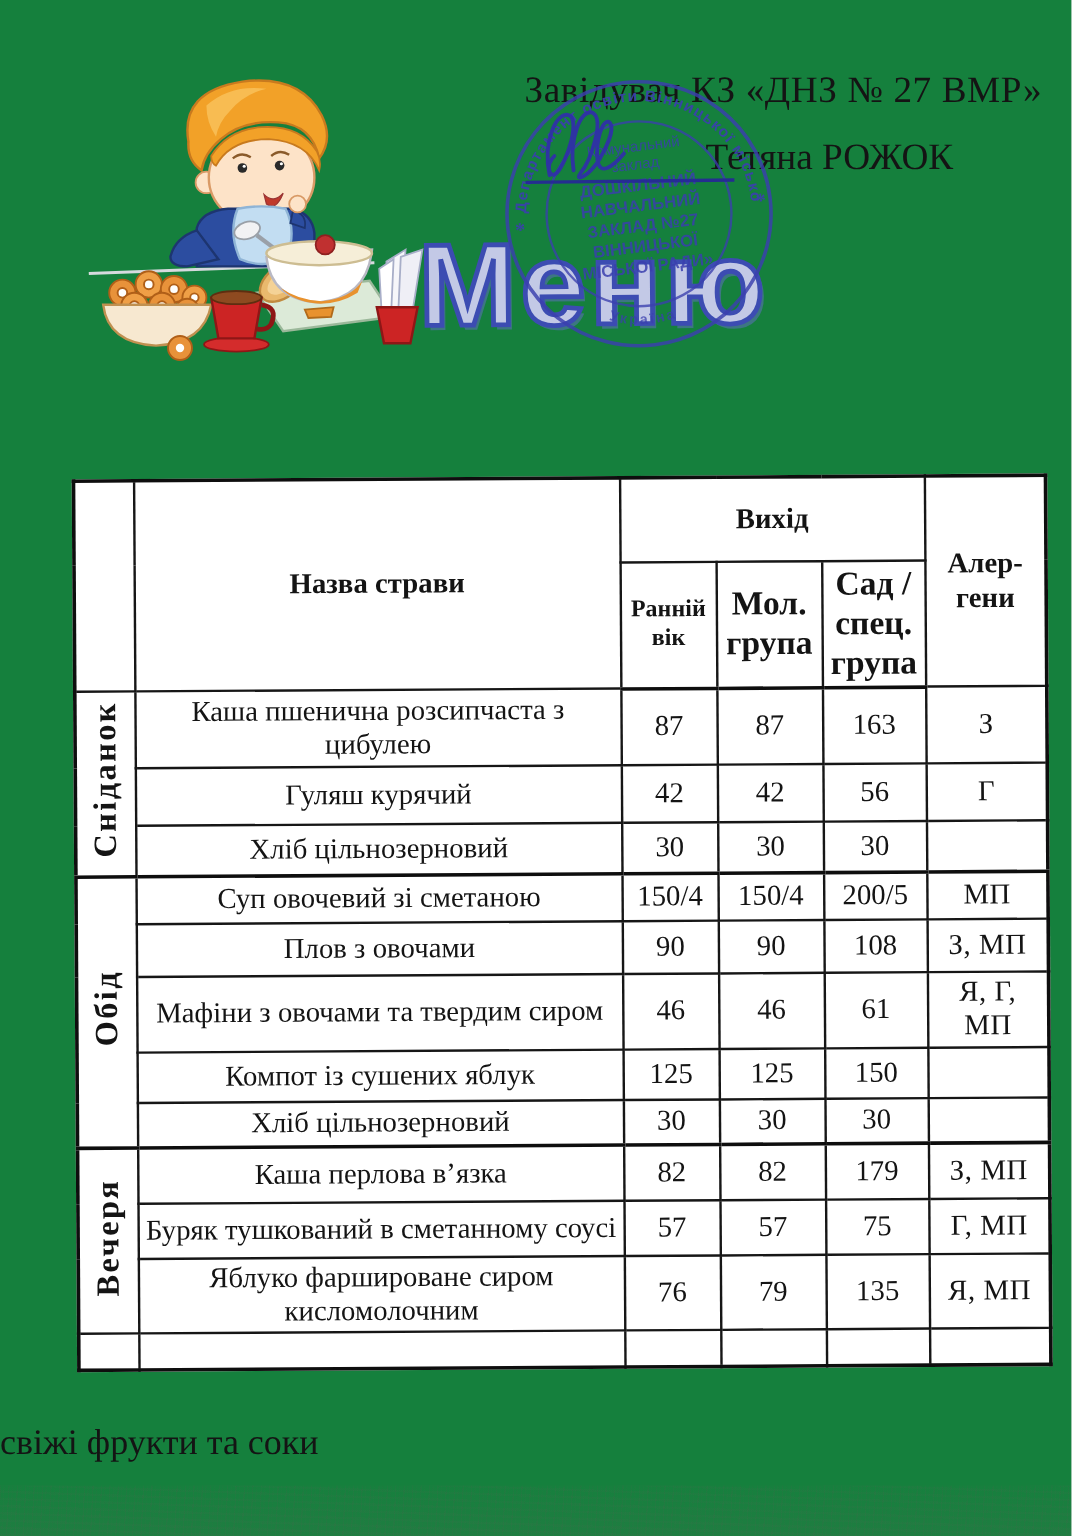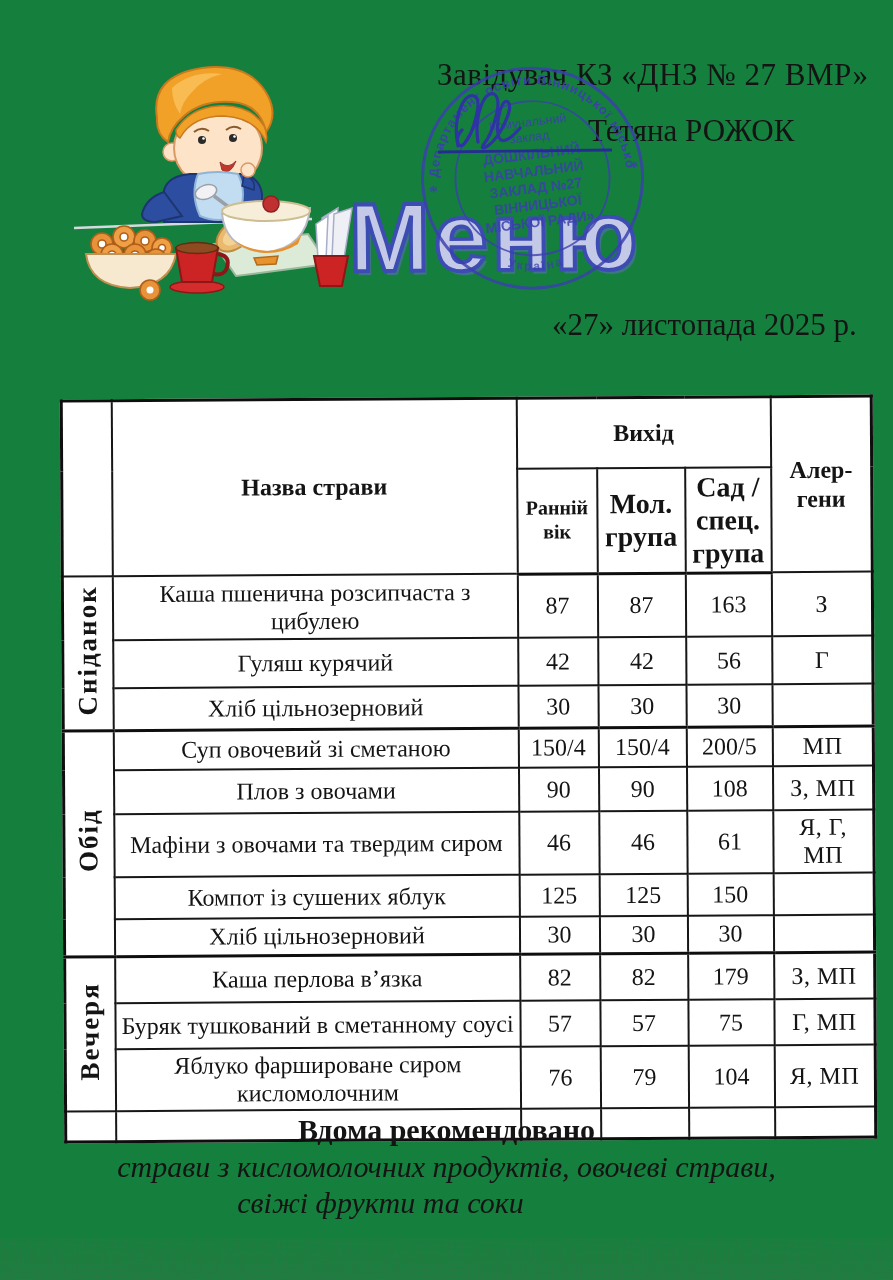--- a/index.html
+++ b/index.html
@@ -41,21 +41,21 @@
   td.num{font-size:26px;}
   td.alg{font-size:20px;letter-spacing:.5px;}
   td.sec{padding:0;}
   .vtext{writing-mode:vertical-rl;transform:rotate(180deg);font-weight:bold;font-size:27px;letter-spacing:2px;white-space:nowrap;display:inline-block;}
   tr.tksep td{border-top:3px solid #0e0e0e;}
   tr.hdrsep td{border-bottom:3px solid #0e0e0e;}
 
   
   .footer-title{position:absolute;left:0;top:1113px;width:893px;text-align:center;font-weight:bold;font-size:30px;}
   .footer-line1{position:absolute;left:0;top:1150px;width:893px;text-align:center;font-style:italic;font-size:30px;}
-  .footer-line2{position:absolute;left:0;top:1186px;width:761px;text-align:center;font-style:italic;font-size:30px;}
+  .footer-line2{position:absolute;left:0;top:1186px;width:761px;text-align:left;font-size:30px;}
 
   
   .scan-noise{
     position:absolute;left:0;top:1238px;width:893px;height:42px;
     background:
       linear-gradient(180deg, rgba(120,115,108,.02), rgba(105,100,94,.12)),
       repeating-linear-gradient(93deg, rgba(90,85,78,.10) 0 1px, transparent 1px 3px, rgba(90,85,78,.05) 3px 4px, transparent 4px 7px),
       repeating-linear-gradient(2deg, rgba(100,95,88,.06) 0 2px, transparent 2px 6px);
   }
 </style>
@@ -176,21 +176,20 @@
         <text x="132" y="179" font-size="14" font-weight="bold">МІСЬКОЇ РАДИ»</text>
       </g>
     </svg>
   </div>
 
   <svg class="signature" width="200" height="100" viewBox="0 0 200 100" xmlns="http://www.w3.org/2000/svg">
     <path d="M30,68 C24,40 36,14 46,18 C56,22 44,58 36,66 C30,72 26,60 34,52 M50,64 C46,38 56,12 66,16 C76,22 64,56 56,66 C50,74 62,70 72,54 C80,40 84,28 80,24 C74,20 68,40 70,56 C72,68 82,62 92,50" fill="none" stroke="#2f2fa8" stroke-width="3.2" stroke-linecap="round" opacity=".95"></path>
     <path d="M10,74 L184,72" stroke="#26269a" stroke-width="2.8" opacity=".9"></path>
   </svg>
 
-  <div class="date-line">«27» листопада 2025 р.</div>
 
   <div class="menu-table-wrap">
     <table class="menu">
       <colgroup>
         <col style="width:50px">
           <col style="width:405px">
           <col style="width:80px">
           <col style="width:88px">
           <col style="width:86px">
           <col style="width:101px">
@@ -280,34 +279,32 @@
           <td class="dish">Буряк тушкований в сметанному соусі</td>
           <td class="num">57</td>
           <td class="num">57</td>
           <td class="num">75</td>
           <td class="alg">Г, МП</td>
         </tr>
         <tr style="height:52px">
           <td class="dish">Яблуко фаршироване сиром кисломолочним</td>
           <td class="num">76</td>
           <td class="num">79</td>
-          <td class="num">104</td>
+          <td class="num">135</td>
           <td class="alg">Я, МП</td>
         </tr>
 
         <tr style="height:30px">
           <td></td>
           <td></td>
           <td></td>
           <td></td>
           <td></td>
           <td></td>
         </tr>
       </tbody>
     </table>
   </div>
 
-  <div class="footer-title">Вдома рекомендовано</div>
-  <div class="footer-line1">страви з кисломолочних продуктів, овочеві страви,</div>
   <div class="footer-line2">свіжі фрукти та соки</div>
 
   <div class="scan-noise"></div>
 </div>
 
 </body></html>

